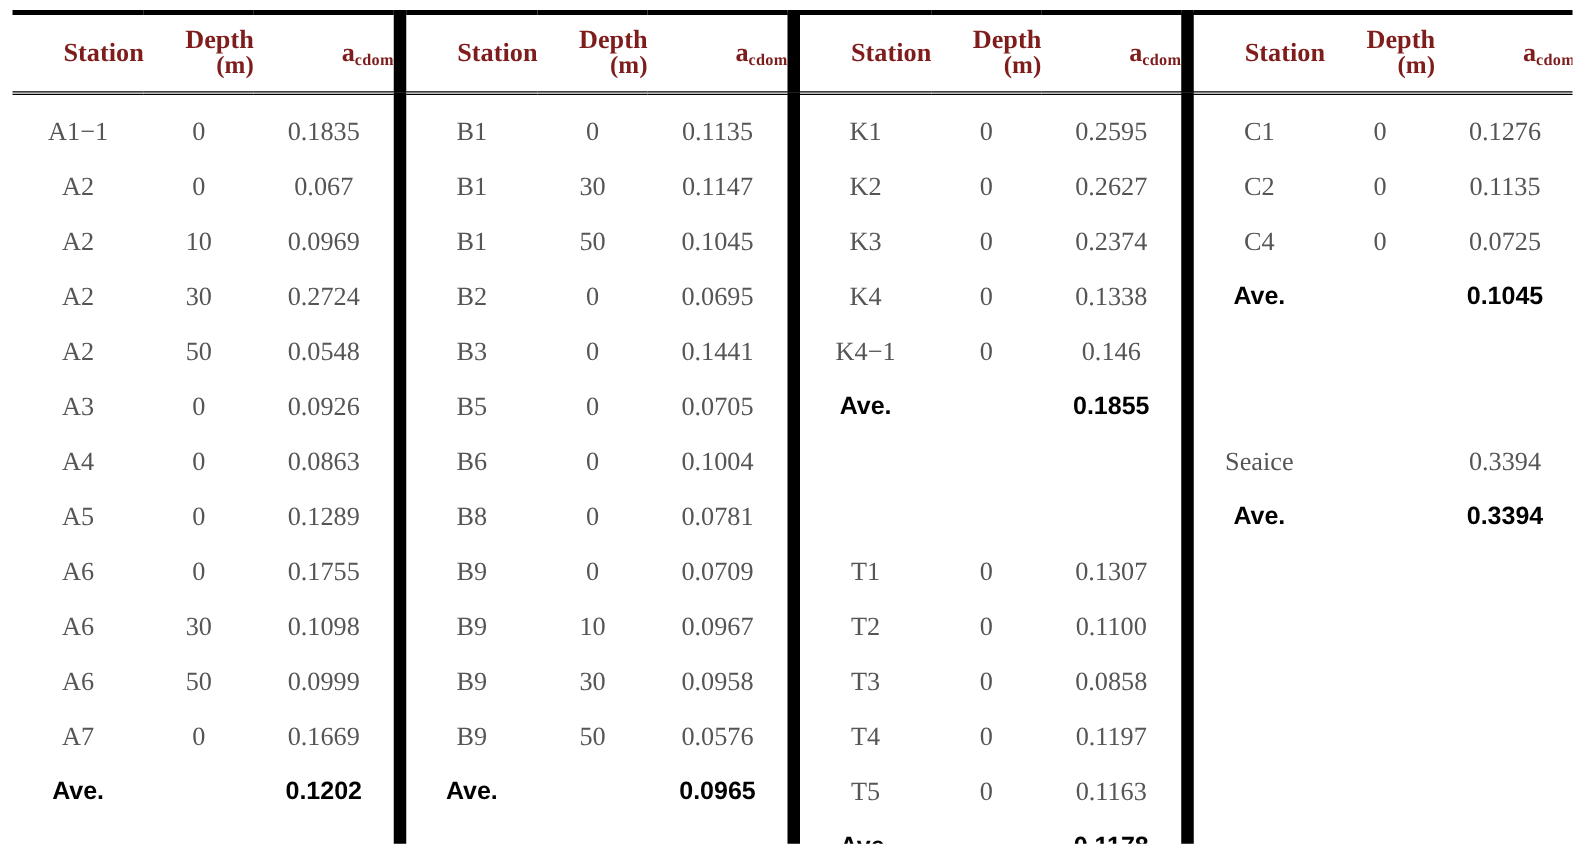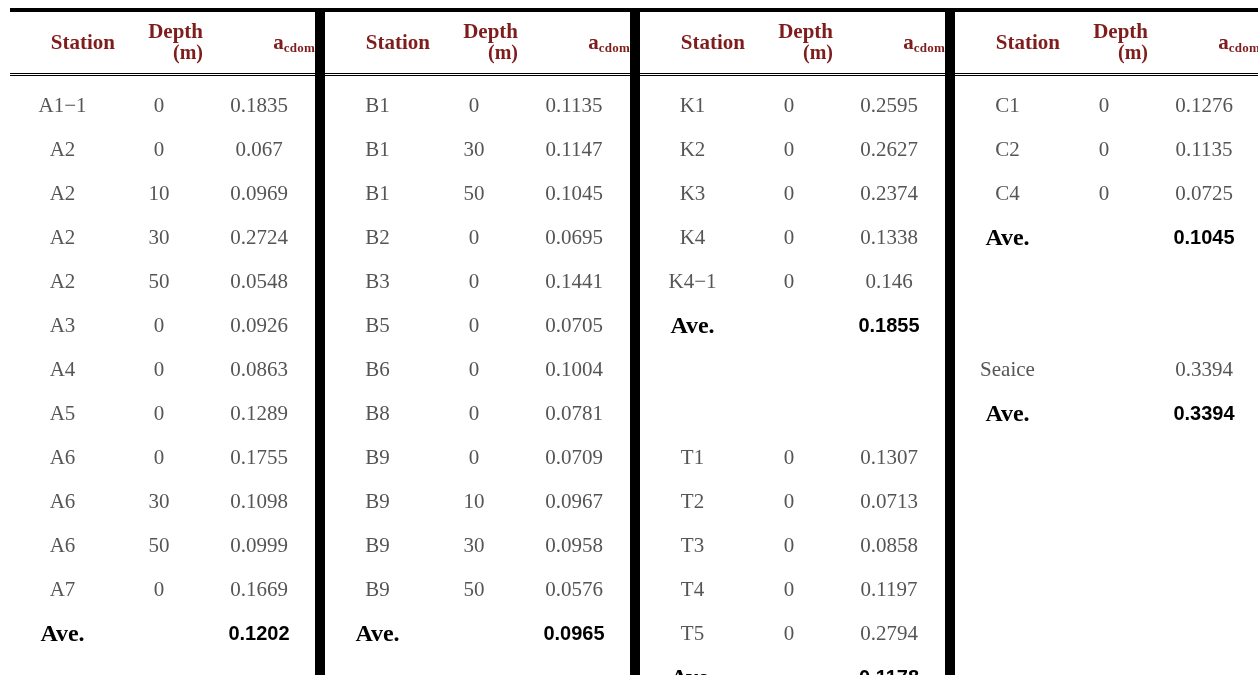--- a/index.html
+++ b/index.html
@@ -93,23 +93,23 @@
     background: #000000;
   }
 
   
   .col-station { width: 105px; }
   .col-depth   { width: 88px; }
   .col-a       { width: 112px; }
 
   
   td.ave-label {
-    font-family: Liberation Serif, serif;
+    font-family: Liberation Sans, sans-serif;
     font-weight: bold;
-    font-size: 24px;
+    font-size: 20px;
     color: #000000;
   }
   td.ave-value {
     font-family: "Liberation Sans", "DejaVu Sans", sans-serif;
     font-weight: bold;
     font-size: 20px;
     color: #000000;
   }
 
   td.blank-cell {
@@ -333,21 +333,21 @@
           <td class="col-station">A6</td>
           <td class="col-depth">30</td>
           <td class="col-a">0.1098</td>
           <td class="sep"></td>
           <td class="col-station">B9</td>
           <td class="col-depth">10</td>
           <td class="col-a">0.0967</td>
           <td class="sep"></td>
           <td class="col-station">T2</td>
           <td class="col-depth">0</td>
-          <td class="col-a">0.0713</td>
+          <td class="col-a">0.1100</td>
           <td class="sep"></td>
           <td class="col-station"></td>
           <td class="col-depth"></td>
           <td class="col-a"></td>
         </tr>
         <tr>
           <td class="col-station">A6</td>
           <td class="col-depth">50</td>
           <td class="col-a">0.0999</td>
           <td class="sep"></td>
@@ -384,21 +384,21 @@
           <td class="col-station ave-label">Ave.</td>
           <td class="col-depth ave-value"></td>
           <td class="col-a ave-value">0.1202</td>
           <td class="sep"></td>
           <td class="col-station ave-label">Ave.</td>
           <td class="col-depth ave-value"></td>
           <td class="col-a ave-value">0.0965</td>
           <td class="sep"></td>
           <td class="col-station">T5</td>
           <td class="col-depth">0</td>
-          <td class="col-a">0.2794</td>
+          <td class="col-a">0.1163</td>
           <td class="sep"></td>
           <td class="col-station"></td>
           <td class="col-depth"></td>
           <td class="col-a"></td>
         </tr>
         <tr>
           <td class="col-station"></td>
           <td class="col-depth"></td>
           <td class="col-a"></td>
           <td class="sep"></td>

